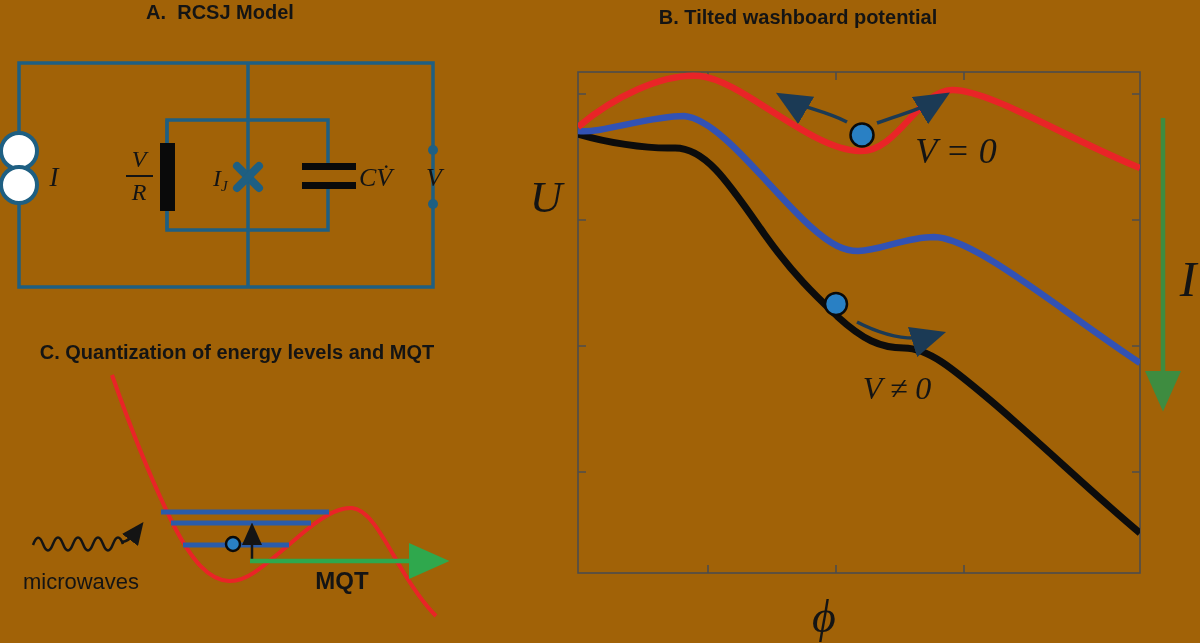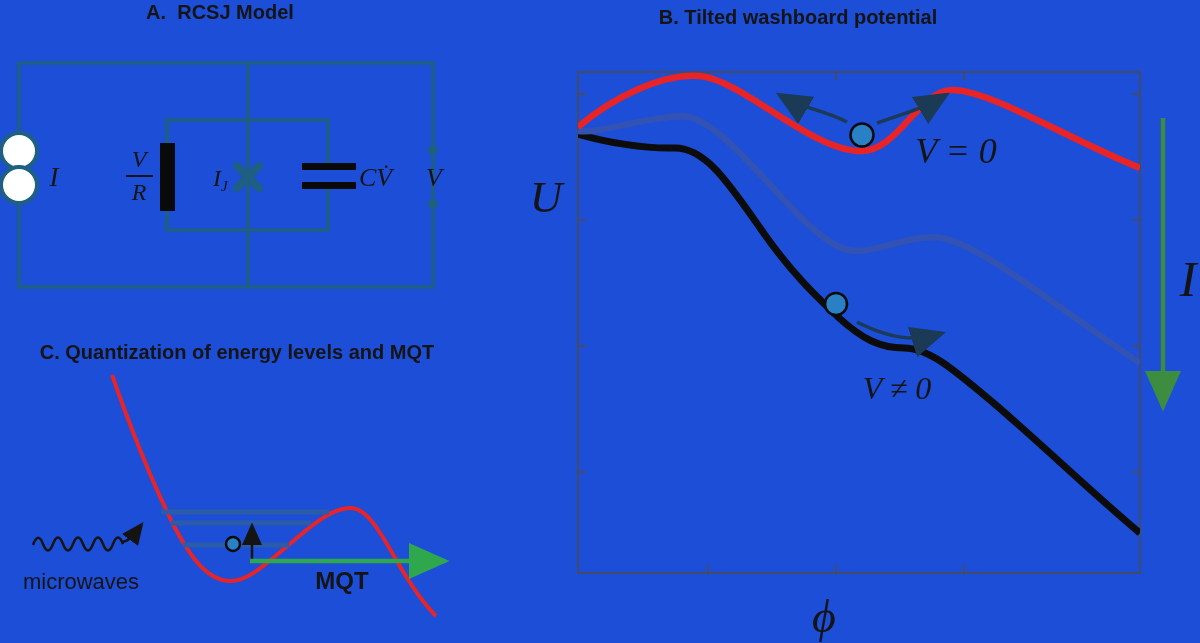--- a/index.html
+++ b/index.html
@@ -1,16 +1,16 @@
 <!DOCTYPE html>
 <html><head>
 <meta charset="utf-8">
 <style>
   html,body { margin:0; padding:0; background:#ffffff; }
-  .figure-canvas { position:relative; width:1200px; height:643px; background:#1d4ed8; overflow:hidden; }
+  .figure-canvas { position:relative; width:1200px; height:643px; background:#a16207; overflow:hidden; }
   svg { position:absolute; left:0; top:0; }
   svg text { white-space: pre; }
   .title { font-family:"Liberation Sans", sans-serif; font-weight:700; fill:#141414; }
   .math  { font-family:"Liberation Serif","DejaVu Serif", serif; font-style:italic; fill:#141414; }
   .sans  { font-family:"Liberation Sans","DejaVu Sans", sans-serif; fill:#141414; }
 </style>
 </head>
 <body>
 
 <div class="figure-canvas">

